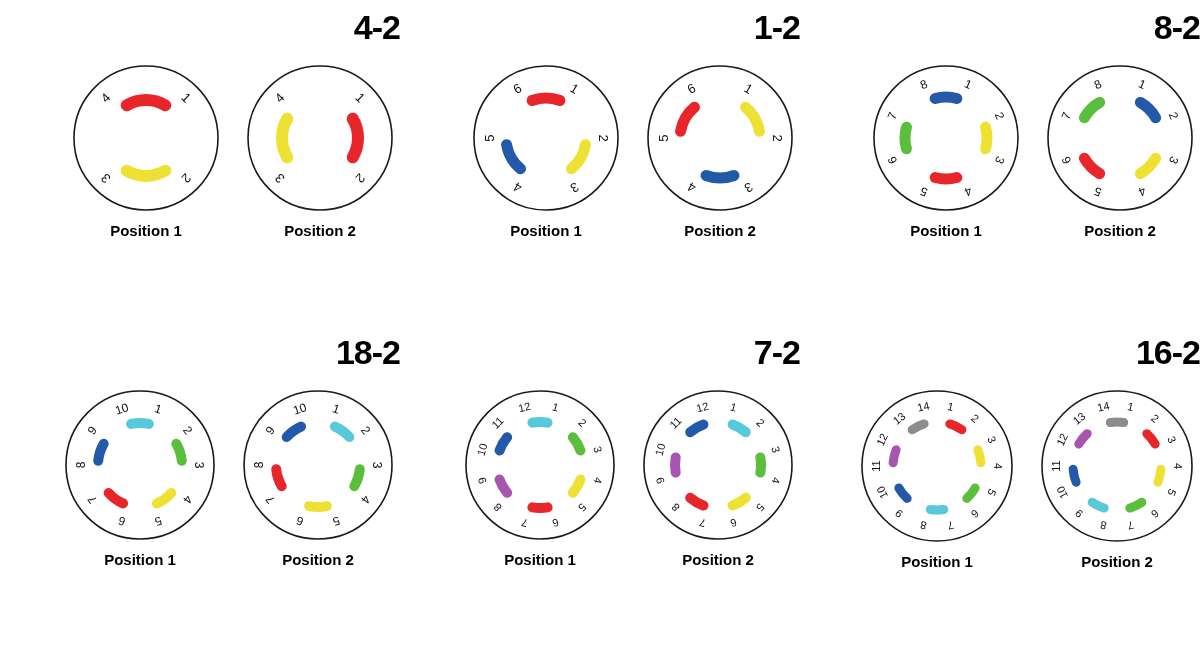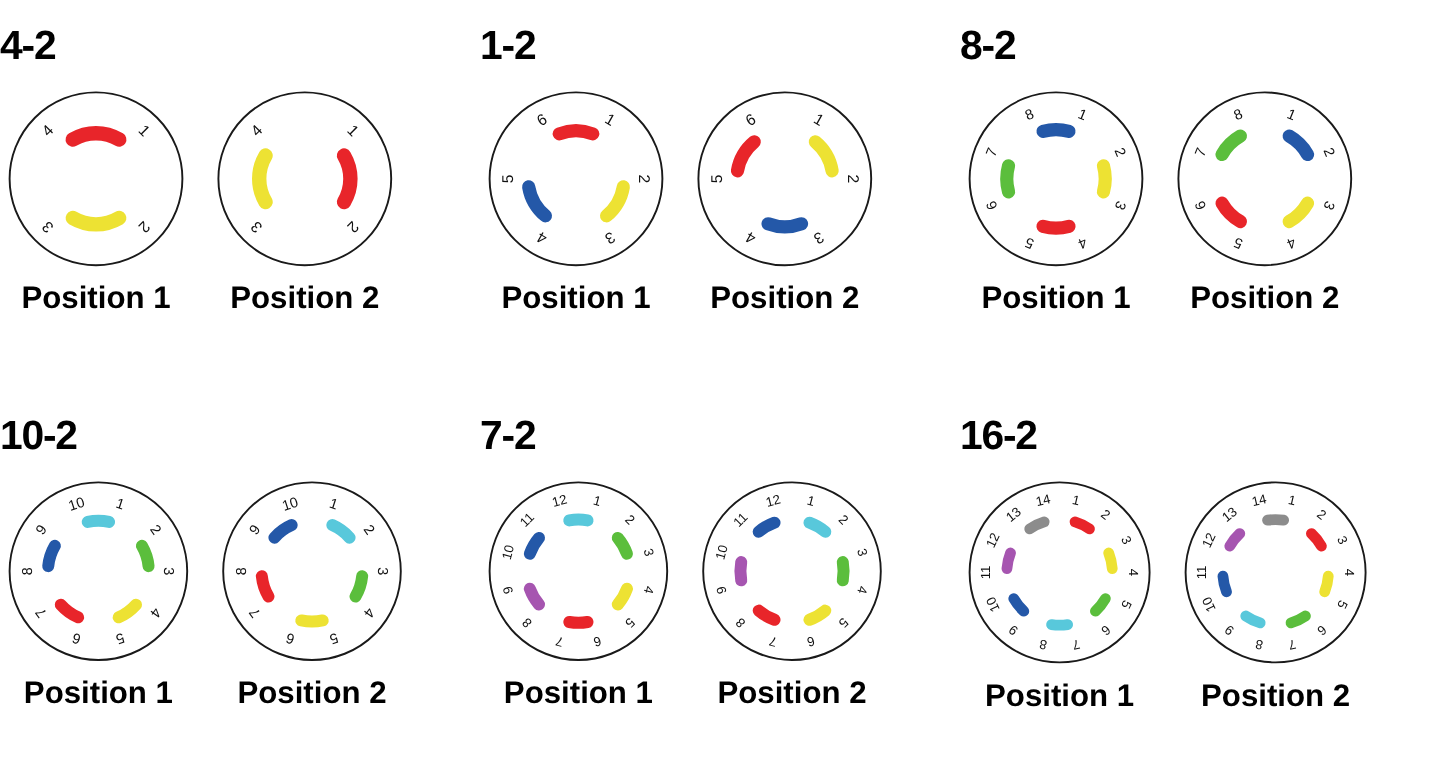--- a/index.html
+++ b/index.html
@@ -12,23 +12,23 @@
   #grid{
     width:1200px;height:649px;
     display:grid;
     grid-template-columns:repeat(3,400px);
     grid-template-rows:repeat(2,324.5px);
   }
   .panel{
     position:relative;
     display:flex;
     flex-direction:column;
-    align-items:flex-start;
+    align-items:flex-end;
     justify-content:flex-start;
-    padding-top:21px;
+    padding-top:10px;
     box-sizing:border-box;
   }
   .panel-title{
     font-size:34px;
     font-weight:bold;
     letter-spacing:-1px;
     color:#000;
     line-height:1;
     margin:0 0 14px 0;
     font-family:"Liberation Sans", sans-serif;
@@ -40,21 +40,21 @@
     justify-content:center;
     gap:14px;
   }
   .dial-col{
     display:flex;
     flex-direction:column;
     align-items:center;
   }
   .dial-svg{display:block;}
   .pos-label{
-    font-size:26px;
+    font-size:15px;
     font-weight:bold;
     color:#000;
     margin-top:4px;
     white-space:nowrap;
     font-family:"Liberation Sans", sans-serif;
   }
   .num-text{
     font-family:"Liberation Sans", sans-serif;
     fill:#111;
     font-weight:400;
@@ -163,21 +163,21 @@
             <path d="M 115.61 100.31 A 41 41 0 0 1 100.31 115.61" fill="none" stroke="#EDE233" stroke-width="11" stroke-linecap="round"></path>
             <path d="M 59.69 115.61 A 41 41 0 0 1 44.39 100.31" fill="none" stroke="#E8252A" stroke-width="11" stroke-linecap="round"></path>
             <path d="M 44.39 59.69 A 41 41 0 0 1 59.69 44.39" fill="none" stroke="#5BBE3C" stroke-width="11" stroke-linecap="round"></path>
             <path d="M 100.31 44.39 A 41 41 0 0 1 115.61 59.69" fill="none" stroke="#2458A8" stroke-width="11" stroke-linecap="round"></path>
           </svg>
           <div class="pos-label">Position 2</div>
         </div>
       </div>
     </div>
     <div class="panel">
-      <div class="panel-title">10-2</div>
+      <div class="panel-title">18-2</div>
       <div class="dials">
         <div class="dial-col">
           <svg width="164" height="164" viewBox="0 0 164 164" class="dial-svg">
             <circle cx="82" cy="82" r="74" fill="#ffffff" stroke="#1a1a1a" stroke-width="1.6"></circle>
             <text x="100.23" y="25.89" class="num-text" font-size="12" text-anchor="middle" dominant-baseline="central" transform="rotate(18.00 100.23 25.89)">1</text>
             <text x="129.73" y="47.32" class="num-text" font-size="12" text-anchor="middle" dominant-baseline="central" transform="rotate(54.00 129.73 47.32)">2</text>
             <text x="141.00" y="82.00" class="num-text" font-size="12" text-anchor="middle" dominant-baseline="central" transform="rotate(90.00 141.00 82.00)">3</text>
             <text x="129.73" y="116.68" class="num-text" font-size="12" text-anchor="middle" dominant-baseline="central" transform="rotate(126.00 129.73 116.68)">4</text>
             <text x="100.23" y="138.11" class="num-text" font-size="12" text-anchor="middle" dominant-baseline="central" transform="rotate(162.00 100.23 138.11)">5</text>
             <text x="63.77" y="138.11" class="num-text" font-size="12" text-anchor="middle" dominant-baseline="central" transform="rotate(198.00 63.77 138.11)">6</text>

